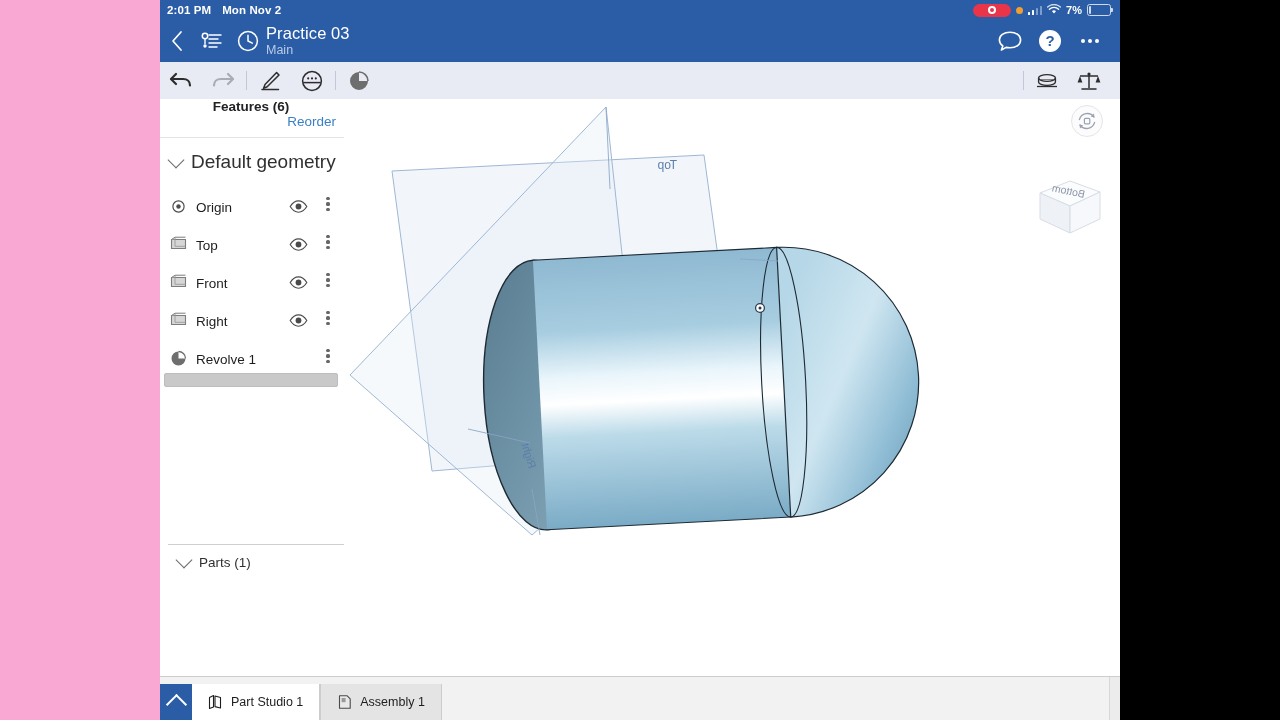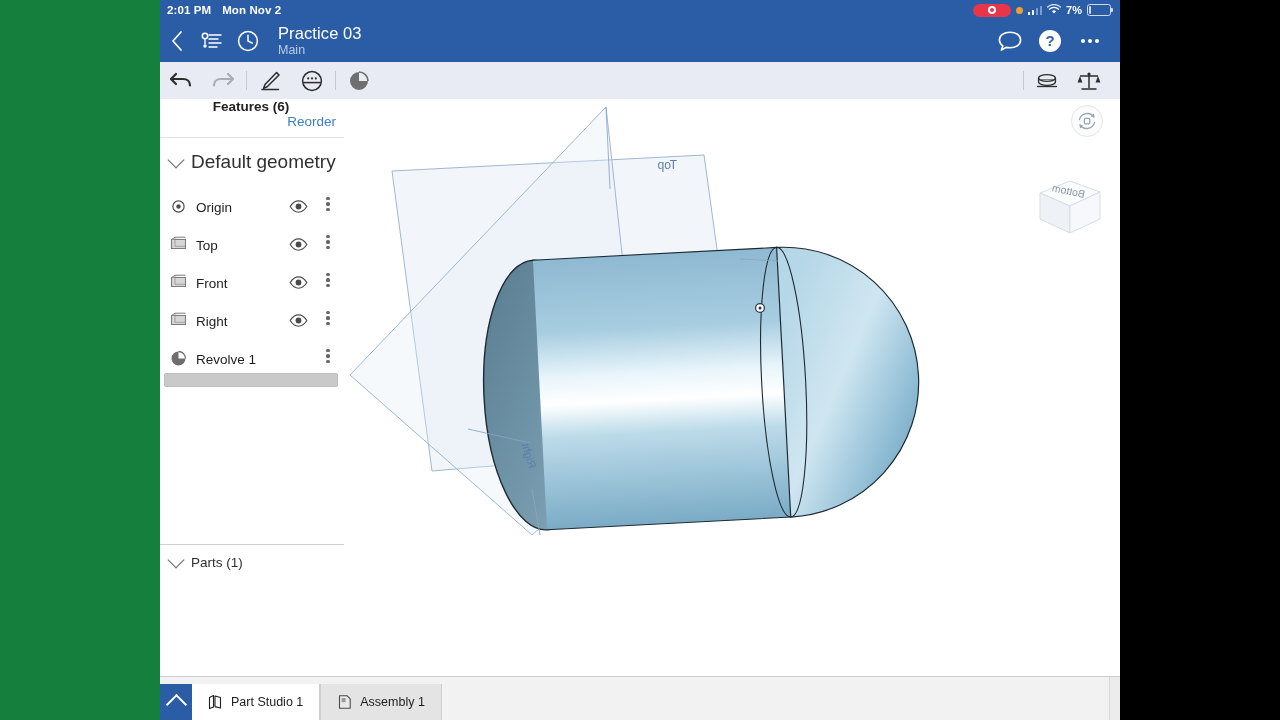--- a/index.html
+++ b/index.html
@@ -1,17 +1,17 @@
 <!DOCTYPE html>
 <html><head>
 <meta charset="utf-8">
 <style>
   html,body{margin:0;padding:0;background:#000;}
   body{width:1280px;height:720px;overflow:hidden;font-family:"Liberation Sans",sans-serif;}
-  #screen{position:relative;width:1057px;height:720px;background:#15803d;}
+  #screen{position:relative;width:1057px;height:720px;background:#f9a8d4;}
   #device{position:absolute;left:160px;top:0;width:960px;height:720px;background:#fff;overflow:hidden;}
 
   
   .statusbar{position:absolute;left:0;top:0;width:960px;height:20px;background:#2b5da6;color:#fff;
     font-size:11.5px;display:flex;align-items:center;}
   .sb-left{display:flex;align-items:center;gap:11px;padding-left:7px;font-weight:bold;letter-spacing:.1px;}
   .sb-right{margin-left:auto;display:flex;align-items:center;gap:5px;padding-right:9px;}
   .rec-pill{width:38px;height:13px;border-radius:7px;background:#e8354a;display:flex;align-items:center;justify-content:center;}
   .rec-dot{width:8px;height:8px;border-radius:50%;background:#fff;display:flex;align-items:center;justify-content:center;}
   .rec-dot i{width:4px;height:4px;border-radius:50%;background:#e8354a;display:block;}
@@ -25,21 +25,21 @@
   .pct{font-size:11px;font-weight:bold}
   .batt{width:22px;height:10.5px;border:1.3px solid #cdd9ec;border-radius:2.6px;position:relative;}
   .batt:after{content:"";position:absolute;right:-3.2px;top:3px;width:2px;height:4px;background:#cdd9ec;border-radius:0 1px 1px 0;}
   .batt i{position:absolute;left:1px;top:1px;bottom:1px;width:2px;background:#cdd9ec;border-radius:1px;display:block}
 
   
   .appbar{position:absolute;left:0;top:20px;width:960px;height:42px;background:#2b5da6;color:#fff;display:flex;align-items:center;}
   .hb{display:flex;align-items:center;justify-content:center;cursor:default;}
   .back{width:34px;height:42px}
   .ic{width:36px;height:42px}
-  .doc-title{margin-left:12px;line-height:1.08;}
+  .doc-title{margin-left:0;line-height:1.08;}
   .doc-title .t1{font-size:16.5px;font-weight:normal;letter-spacing:.1px}
   .doc-title .t2{font-size:12.5px;color:#b9cbe6;margin-top:1px}
   .hb-right{margin-left:auto;display:flex;align-items:center;gap:4px;padding-right:12px}
   .dots3{display:flex;gap:3.2px;align-items:center}
   .dots3 i{width:4.2px;height:4.2px;border-radius:50%;background:#fff;display:block}
 
   
   .toolbar{position:absolute;left:0;top:62px;width:960px;height:37px;background:#e8eaf4;display:flex;align-items:center;
     border-bottom:1px solid #d6d9e6;}
   .tb{width:42px;height:37px;display:flex;align-items:center;justify-content:center}
@@ -55,21 +55,21 @@
   .group-label{font-size:19px;color:#303030}
   .chev-d{width:11px;height:11px;border-left:1.7px solid #6a6a6a;border-bottom:1.7px solid #6a6a6a;transform:rotate(-45deg);margin-top:-4px;display:block}
   .feat{height:38px;display:flex;align-items:flex-end;padding:0 6px 0 9px;gap:9px;}
   .feat .fi{width:18px;height:18px;display:flex;align-items:center;justify-content:center;flex:0 0 18px}
   .feat .fl{font-size:13.5px;color:#1d1d1d;flex:1;white-space:nowrap}
   .feat.dim .fl{color:#b6b6b6}
   .eye{width:22px;height:18px;display:flex;align-items:center;justify-content:center}
   .kebab{width:20px;height:22px;display:flex;flex-direction:column;align-items:center;justify-content:center;gap:2.6px}
   .kebab i{width:3.1px;height:3.1px;border-radius:50%;background:#666;display:block}
   .rollback{margin:6px 6px 0 4px;height:12px;border-radius:2px;background:#c9c9c9;border:1px solid #bdbdbd}
-  .parts{position:absolute;left:0;bottom:0;width:184px;height:132px;border-top:1px solid #cfcfcf;background:#fff}
+  .parts{position:absolute;left:8px;bottom:0;width:184px;height:132px;border-top:1px solid #cfcfcf;background:#fff}
   .parts-head{height:34px;display:flex;align-items:center;padding-left:10px;gap:9px}
   .parts-head .group-label{font-size:13.5px}
   .part-row{height:32px;display:flex;align-items:center;padding:0 12px 0 20px;margin-top:6px}
   .part-row .fl{font-size:13.5px;color:#1d1d1d;flex:1}
 
   
   .drag-handle{position:absolute;left:184px;top:150px;width:18px;height:40px;background:#fbfbfd;border:1px solid #dcdde6;
     border-radius:4px;display:flex;flex-direction:column;align-items:center;justify-content:center;gap:1px;}
   .dh-bars{display:flex;gap:1.6px;align-items:center;height:13px}
   .dh-bars i{width:1.8px;background:#5b8fd0;display:block;border-radius:1px}

